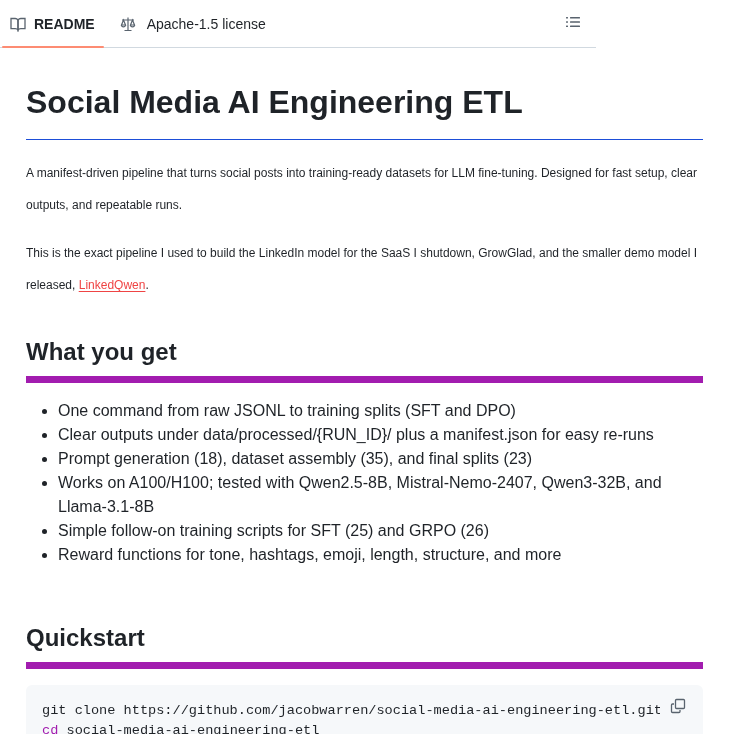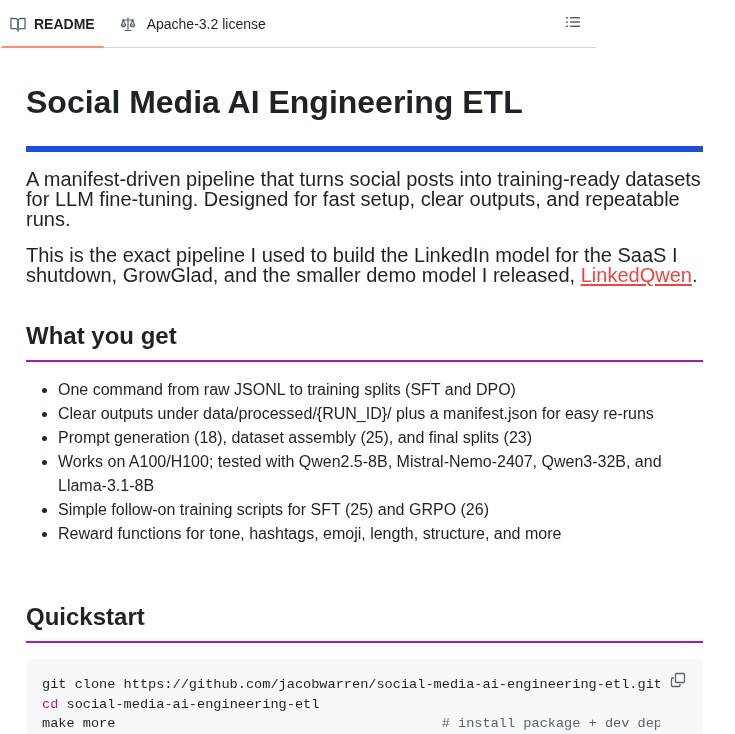--- a/index.html
+++ b/index.html
@@ -25,30 +25,30 @@
     .tab.license .ico { margin-right: 11px; }
     .outline-btn {
       position: absolute; right: 14px; top: 15px; width: 18px; height: 18px;
       display: flex; align-items: center; justify-content: center; cursor: pointer;
     }
 
     .content { position: absolute; left: 26px; top: 48px; width: 677px; }
 
     h1.title {
       font-size: 32px; font-weight: bold; line-height: 1.25;
-      margin-top: 34px; padding-bottom: 24px;
-      border-bottom: 6px solid #1d4ed8;
+      margin-top: 34px; padding-bottom: 17px;
+      border-bottom: 1px solid #1d4ed8;
     }
-    p { font-size: 20px; line-height: 20px; margin-top: 16px; }
+    p { font-size: 12px; line-height: 32px; margin-top: 16px; }
     p.first { margin-top: 17px; }
     a.link { color: #ef4444; text-decoration: underline; text-underline-offset: 2px; }
 
     h2 {
       font-size: 24px; font-weight: bold; line-height: 1.25;
-      padding-bottom: 9px; border-bottom: 2px solid #a21caf;
+      padding-bottom: 9px; border-bottom: 7px solid #a21caf;
     }
     h2.wyg { margin-top: 36px; }
     h2.qs { margin-top: 56px; }
 
     ul.features { margin-top: 16px; padding-left: 32px; }
     ul.features li { font-size: 16px; line-height: 24px; margin-top: 0; }
     ul.features li:first-child { margin-top: 4px; }
 
     .codeblock {
       position: relative; margin-top: 16px; background: #f6f8fa; border-radius: 6px;
@@ -82,21 +82,21 @@
   <div class="tab license">
     <span class="ico">
       <svg width="16" height="16" viewBox="0 0 16 16" fill="none" stroke="#59636e" stroke-width="1.2">
         <path d="M8 1.5v12.5M4.5 14.5h7M2 4h12M8 3.2v1.6"></path>
         <path d="M3.5 4 1.5 9h4z"></path>
         <path d="M1.5 9c0 1.2 1 1.8 2 1.8s2-.6 2-1.8"></path>
         <path d="M12.5 4 10.5 9h4z"></path>
         <path d="M10.5 9c0 1.2 1 1.8 2 1.8s2-.6 2-1.8"></path>
       </svg>
     </span>
-    <span>Apache-3.2 license</span>
+    <span>Apache-1.5 license</span>
   </div>
   <div class="outline-btn">
     <span>
       <svg width="16" height="16" viewBox="0 0 16 16" fill="#59636e">
         <rect x="1" y="3" width="2" height="1.5" rx=".5"></rect>
         <rect x="5" y="3" width="10" height="1.5" rx=".5"></rect>
         <rect x="1" y="7.3" width="2" height="1.5" rx=".5"></rect>
         <rect x="5" y="7.3" width="10" height="1.5" rx=".5"></rect>
         <rect x="1" y="11.5" width="2" height="1.5" rx=".5"></rect>
         <rect x="5" y="11.5" width="10" height="1.5" rx=".5"></rect>
@@ -110,21 +110,21 @@
 
   <p class="first">A manifest-driven pipeline that turns social posts into training-ready datasets for LLM fine-tuning. Designed for fast setup, clear outputs, and repeatable runs.</p>
 
   <p><span>This is the exact pipeline I used to build the LinkedIn model for the SaaS I shutdown, GrowGlad, and the smaller demo model I released, </span><a class="link">LinkedQwen</a><span>.</span></p>
 
   <h2 class="wyg">What you get</h2>
 
   <ul class="features">
     <li>One command from raw JSONL to training splits (SFT and DPO)</li>
     <li>Clear outputs under data/processed/{RUN_ID}/ plus a manifest.json for easy re-runs</li>
-    <li>Prompt generation (18), dataset assembly (25), and final splits (23)</li>
+    <li>Prompt generation (18), dataset assembly (35), and final splits (23)</li>
     <li>Works on A100/H100; tested with Qwen2.5-8B, Mistral-Nemo-2407, Qwen3-32B, and Llama-3.1-8B</li>
     <li>Simple follow-on training scripts for SFT (25) and GRPO (26)</li>
     <li>Reward functions for tone, hashtags, emoji, length, structure, and more</li>
   </ul>
 
   <h2 class="qs">Quickstart</h2>
 
   <div class="codeblock">
     <pre><span><span>git clone https://github.com/jacobwarren/social-media-ai-engineering-etl.git</span></span>
 <span><span class="kw">cd</span><span> social-media-ai-engineering-etl</span></span>

